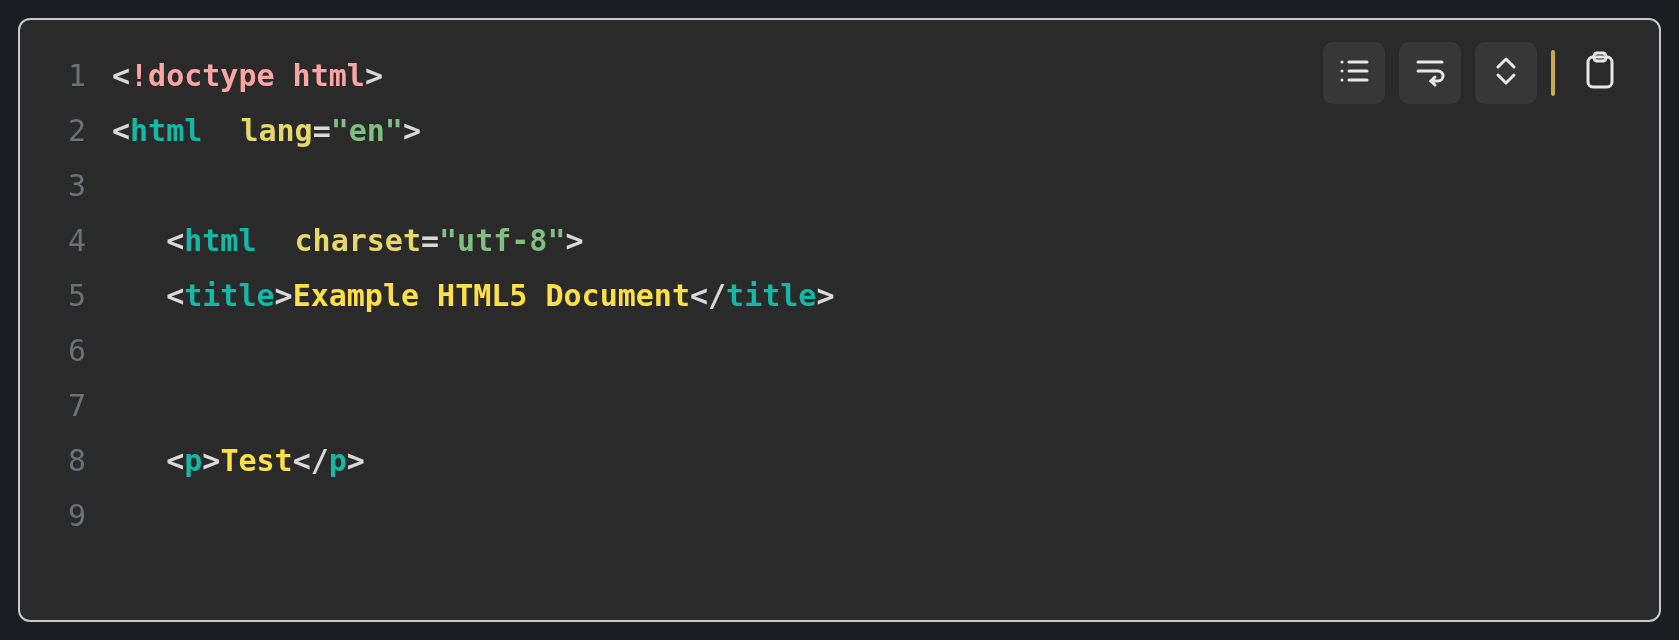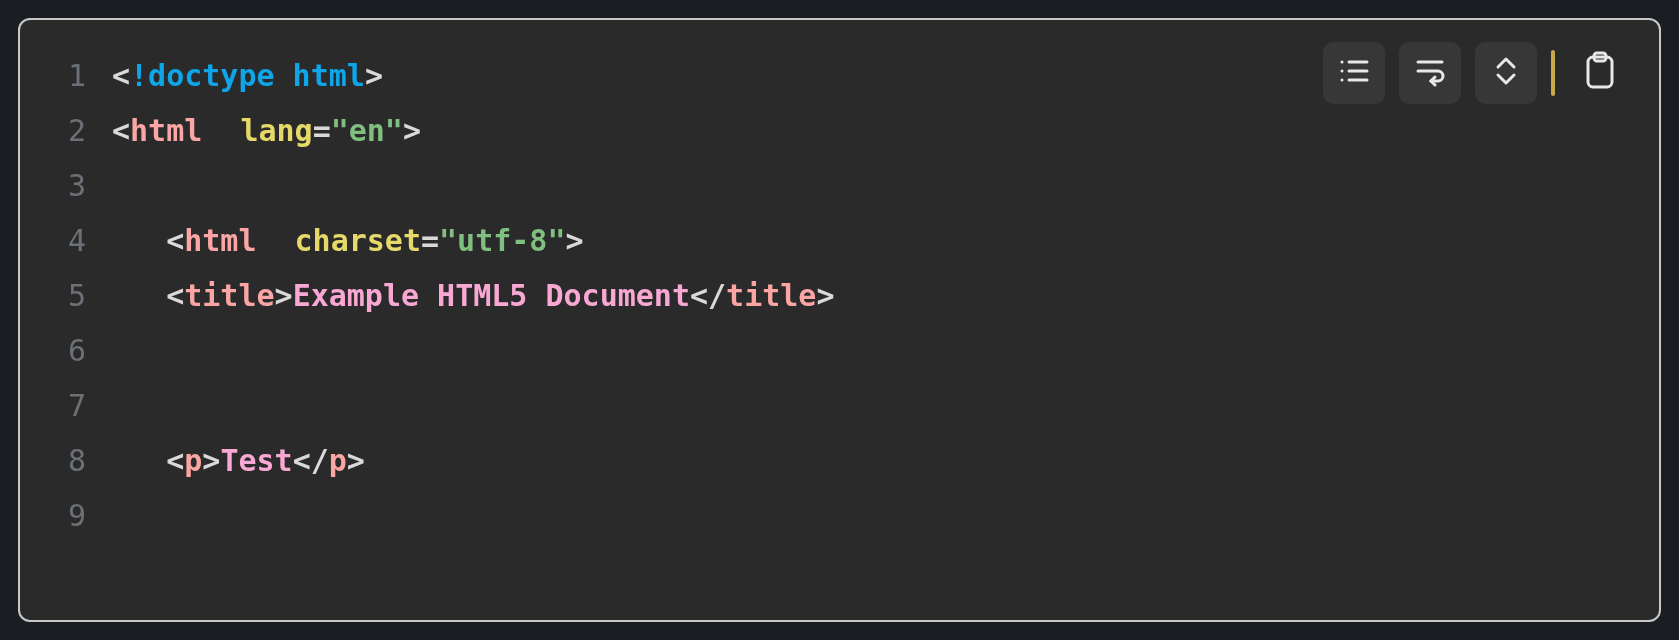--- a/index.html
+++ b/index.html
@@ -52,27 +52,27 @@
     padding-right:26px;
     flex-shrink:0;
     font-weight:500;
   }
   .code{
     white-space:pre;
     color:#e6e6e6;
     font-weight:600;
   }
   
-  .tok-doctype{color:#0ea5e9;}
+  .tok-doctype{color:#fca5a5;}
   .tok-bracket{color:#d9d9d9;}
-  .tok-tag{color:#fca5a5;}
+  .tok-tag{color:#14b8a6;}
   .tok-attr{color:#e6d96a;margin-left:20px;}
   .tok-eq{color:#d9d9d9;}
   .tok-str{color:#7fbf7f;}
-  .tok-text{color:#f9a8d4;}
+  .tok-text{color:#fde047;}
 </style>
 </head>
 <body>
 
 <div class="code-block">
 
   <div class="toolbar">
     <div class="tool-btn">
       <span>
         <svg width="38" height="38" viewBox="0 0 38 38">

